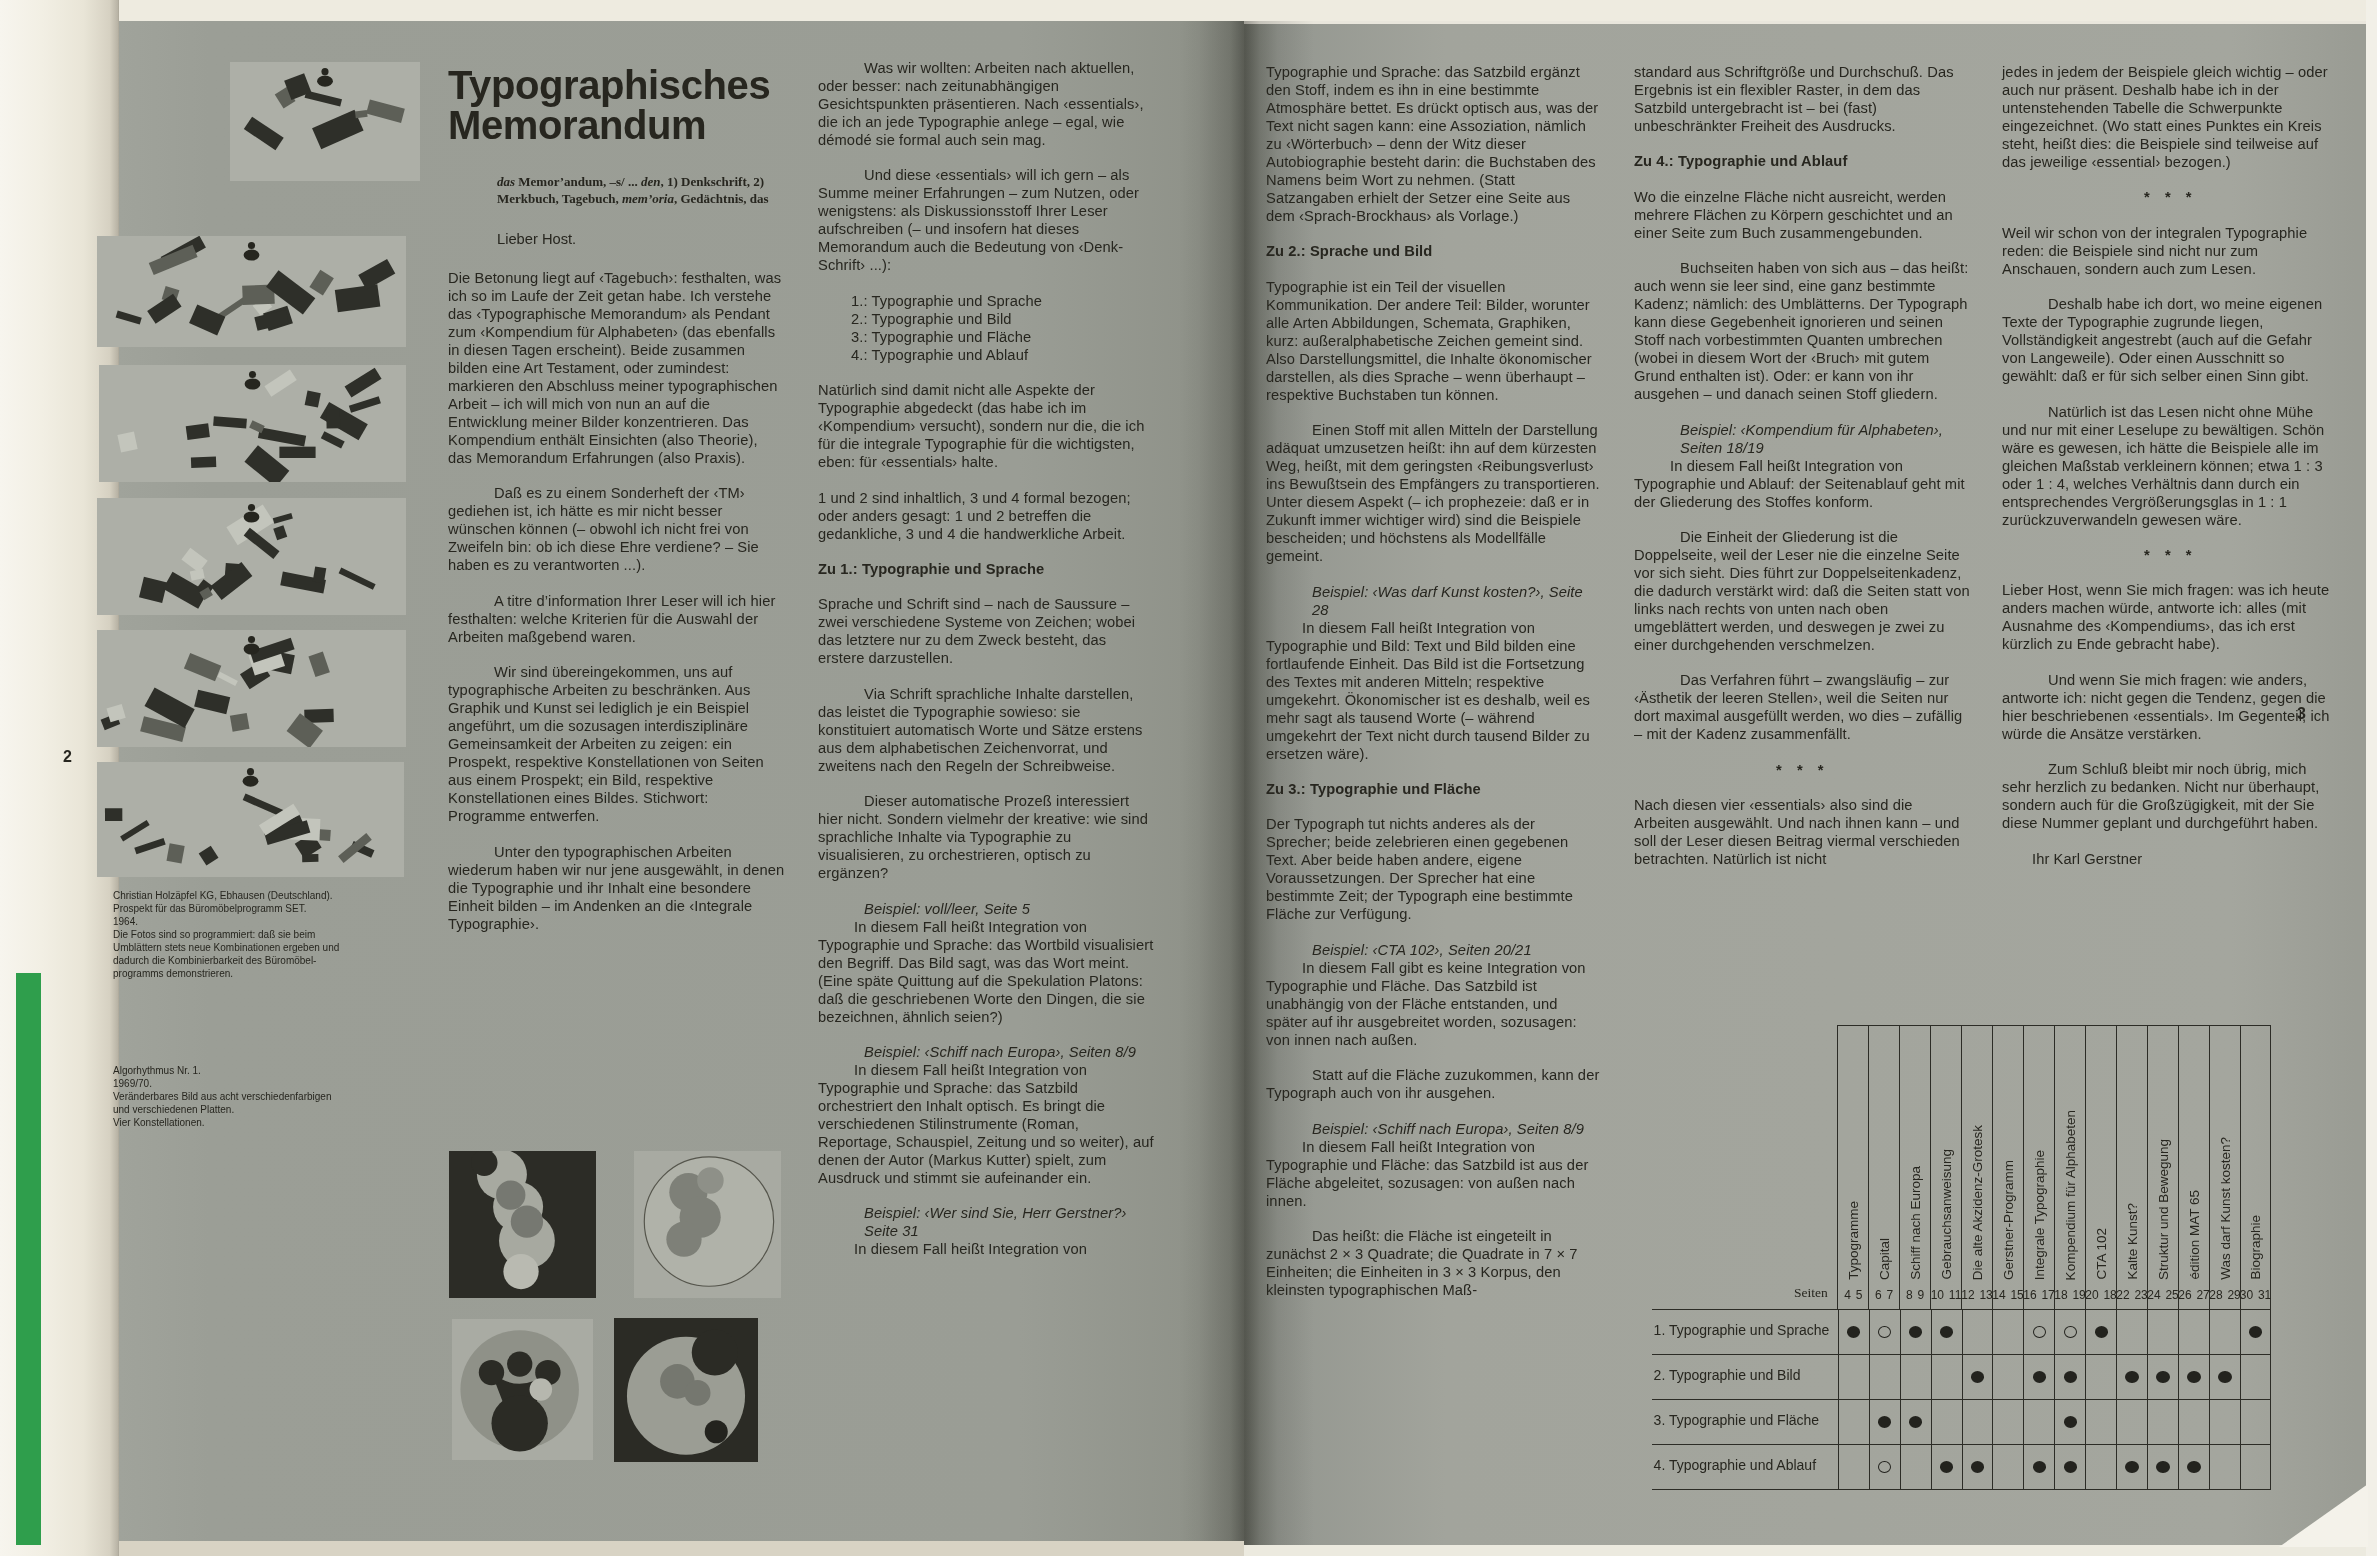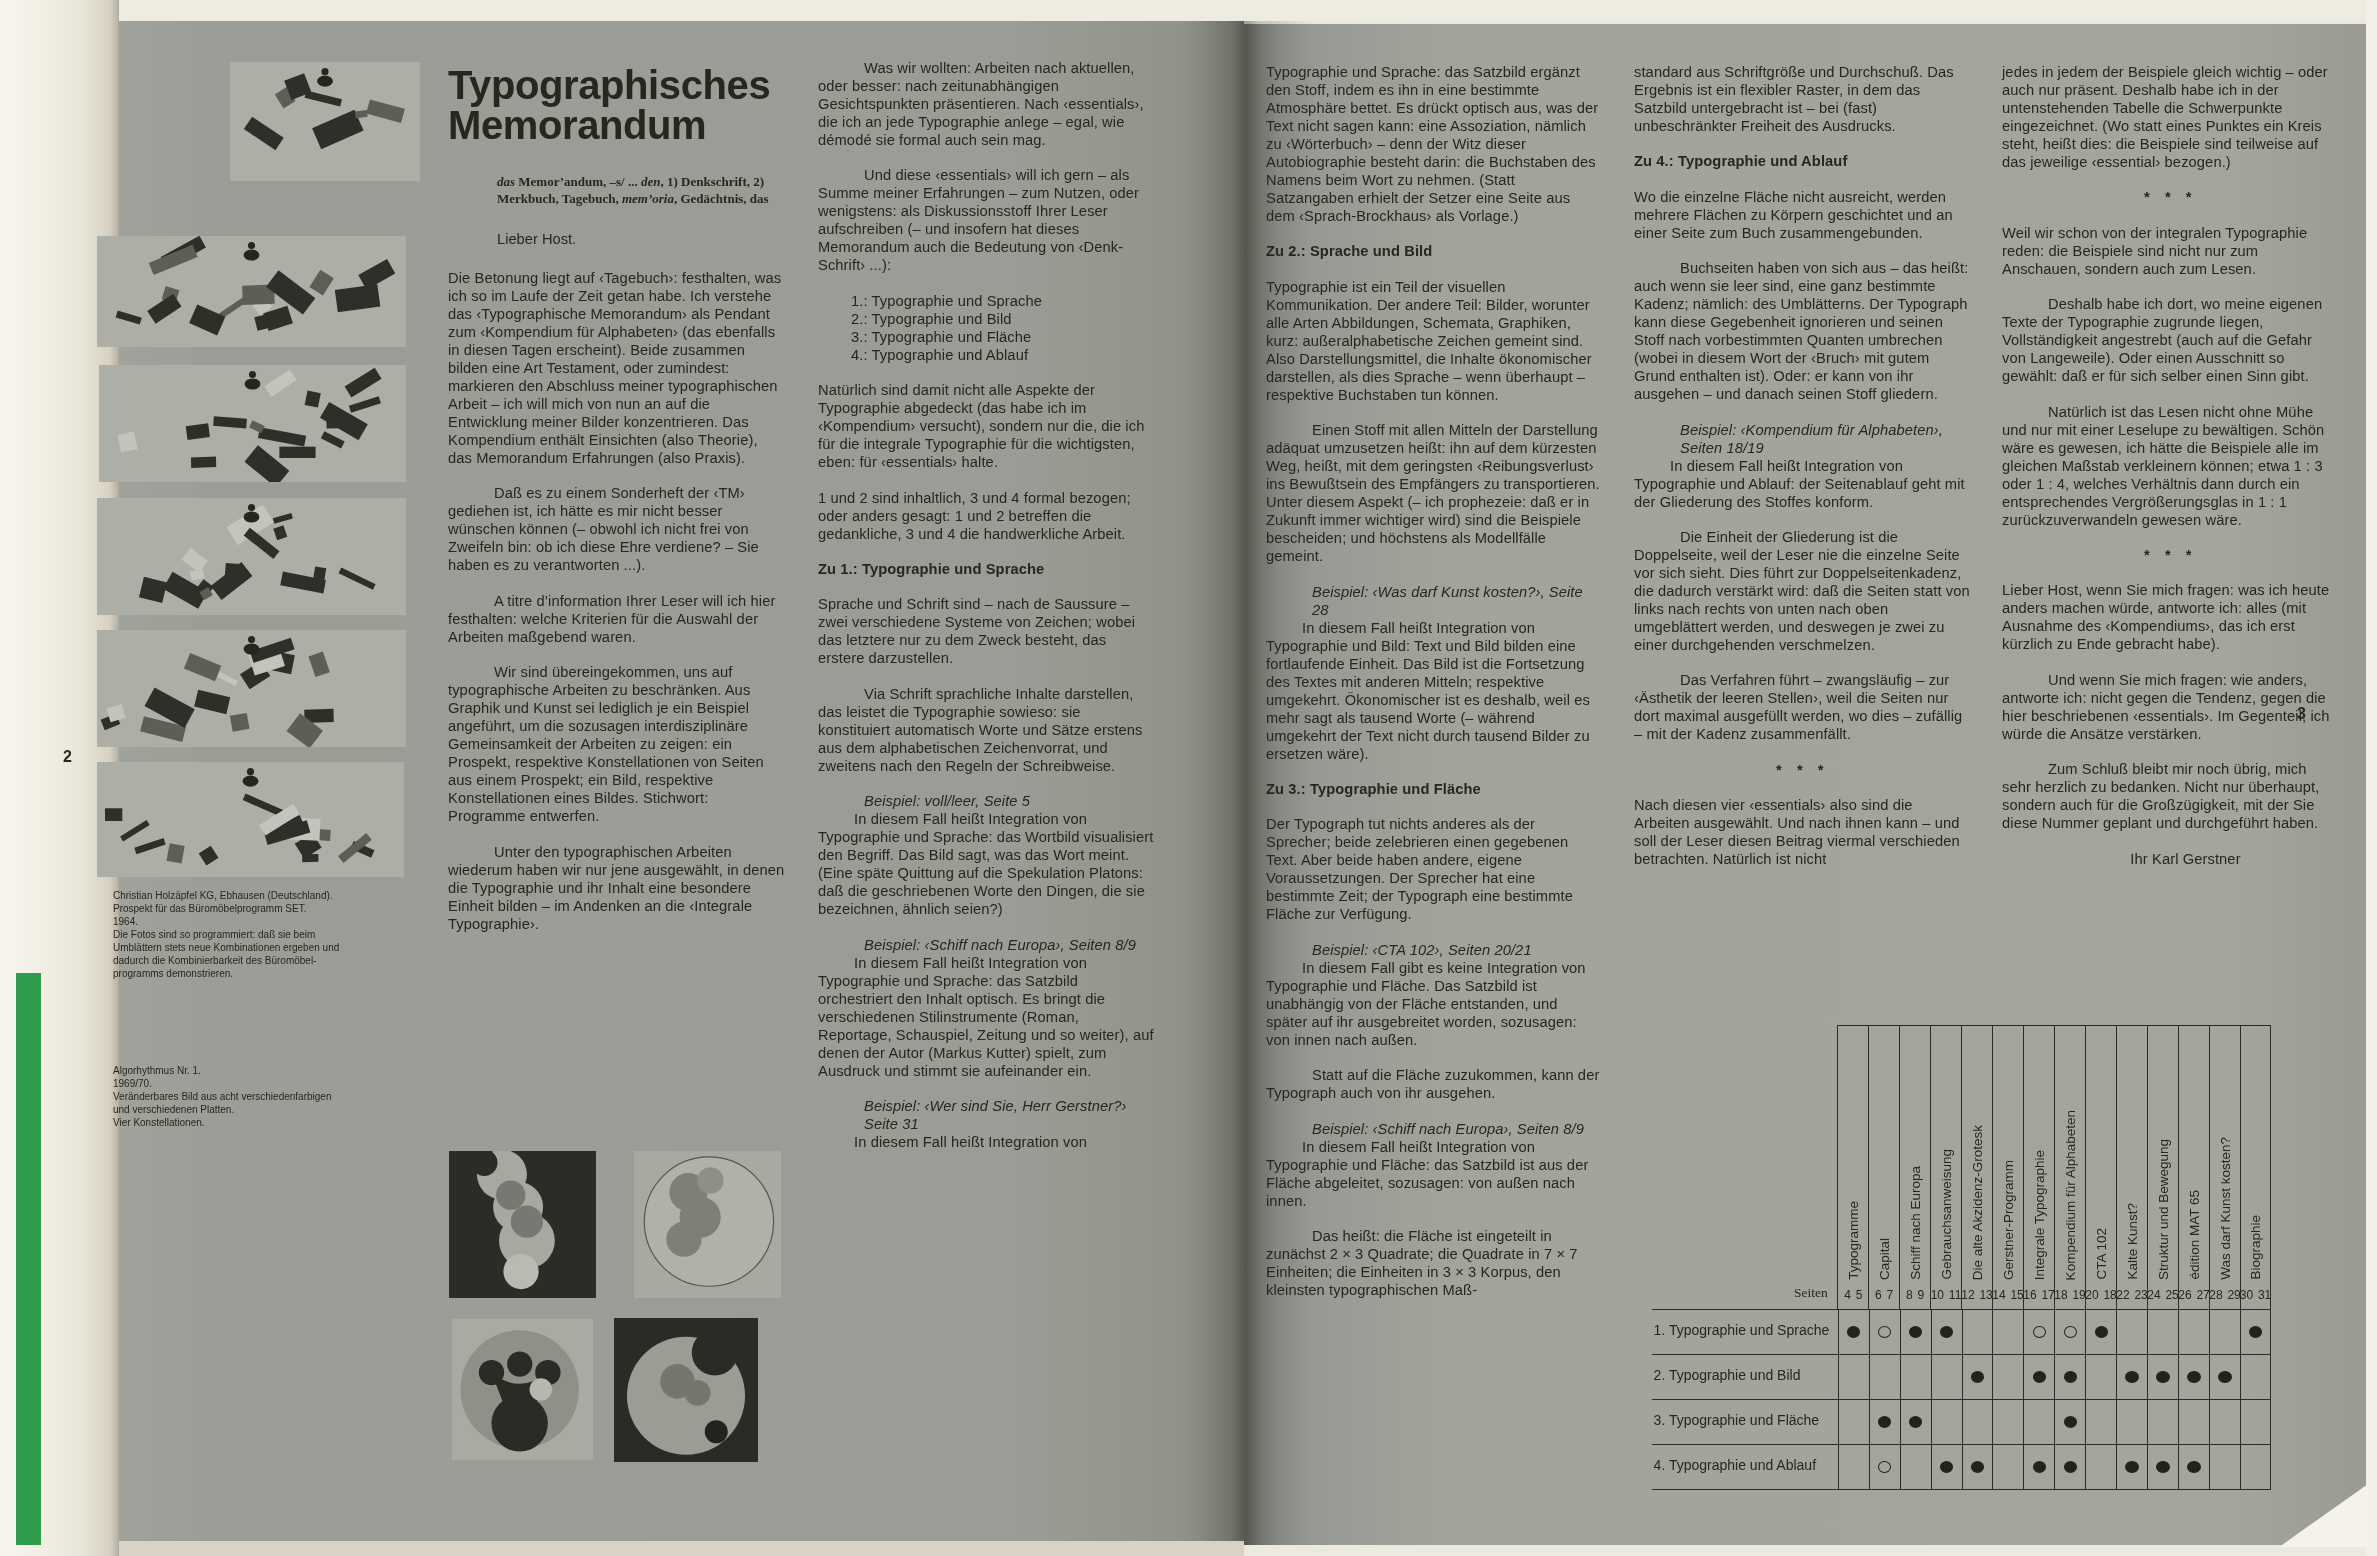--- a/index.html
+++ b/index.html
@@ -46,21 +46,21 @@
   .col>*{margin:17.4px 0 0 0;}
   .col>*:first-child{margin-top:0;}
   .bp{padding:0;}
   .bp.ind{text-indent:46px;}
   .bp.exp{text-indent:36px;}
   .bex{margin-left:46px !important;margin-top:17.4px;font-style:italic;}
   .bex+.bp{margin-top:0;}
   .bh{font-size:14.7px;font-weight:bold;}
   .blist{margin-left:33px !important;}
   .bsep{text-align:center;letter-spacing:5.5px;font-weight:bold;}
-  .bsig{margin-left:30px !important;text-align:center;}
+  .bsig{margin-left:30px !important;}
   .pagenum{font-size:16px;font-weight:bold;}
   #pn2{left:63px;top:748px;}
   #pn3{left:2297px;top:705px;}
   .caption{width:319px;margin:16px;font-size:10px;line-height:13px;white-space:pre-line;}
   #cap1{left:97px;top:873px;}
   #cap2{left:97px;top:1048px;}
   
   #focus-table{left:1652px;top:1025px;width:619px;font-size:13.5px;}
   .t-head{display:flex;align-items:flex-end;}
   .t-spacer{width:186px;height:284px;position:relative;box-sizing:border-box;}
@@ -223,20 +223,21 @@
       <div>1.: Typographie und Sprache</div>
       <div>2.: Typographie und Bild</div>
       <div>3.: Typographie und Fläche</div>
       <div>4.: Typographie und Ablauf</div>
     </div>
     <p class="bp">Natürlich sind damit nicht alle Aspekte der Typographie abgedeckt (das habe ich im ‹Kompendium› versucht), sondern nur die, die ich für die integrale Typographie für die wichtigsten, eben: für ‹essentials› halte.</p>
     <p class="bp">1 und 2 sind inhaltlich, 3 und 4 formal bezogen; oder anders gesagt: 1 und 2 betreffen die gedankliche, 3 und 4 die handwerkliche Arbeit.</p>
     <h3 class="bh">Zu 1.: Typographie und Sprache</h3>
     <p class="bp">Sprache und Schrift sind – nach de Saussure – zwei verschiedene Systeme von Zeichen; wobei das letztere nur zu dem Zweck besteht, das erstere darzustellen.</p>
     <p class="bp ind">Via Schrift sprachliche Inhalte darstellen, das leistet die Typographie sowieso: sie konstituiert automatisch Worte und Sätze erstens aus dem alphabetischen Zeichenvorrat, und zweitens nach den Regeln der Schreibweise.</p>
+    <p class="bp ind">Dieser automatische Prozeß interessiert hier nicht. Sondern vielmehr der kreative: wie sind sprachliche Inhalte via Typographie zu visualisieren, zu orchestrieren, optisch zu ergänzen?</p>
     <p class="bex">Beispiel: voll/leer, Seite 5</p>
     <p class="bp ind exp">In diesem Fall heißt Integration von Typographie und Sprache: das Wortbild visualisiert den Begriff. Das Bild sagt, was das Wort meint. (Eine späte Quittung auf die Spekulation Platons: daß die geschriebenen Worte den Dingen, die sie bezeichnen, ähnlich seien?)</p>
     <p class="bex">Beispiel: ‹Schiff nach Europa›, Seiten 8/9</p>
     <p class="bp ind exp">In diesem Fall heißt Integration von Typographie und Sprache: das Satzbild orchestriert den Inhalt optisch. Es bringt die verschiedenen Stilinstrumente (Roman, Reportage, Schauspiel, Zeitung und so weiter), auf denen der Autor (Markus Kutter) spielt, zum Ausdruck und stimmt sie aufeinander ein.</p>
     <p class="bex">Beispiel: ‹Wer sind Sie, Herr Gerstner?› Seite 31</p>
     <p class="bp ind exp">In diesem Fall heißt Integration von</p>
   </div>
 <p class="abs caption" id="cap1">Christian Holzäpfel KG, Ebhausen (Deutschland).
 Prospekt für das Büromöbelprogramm SET.
 1964.

